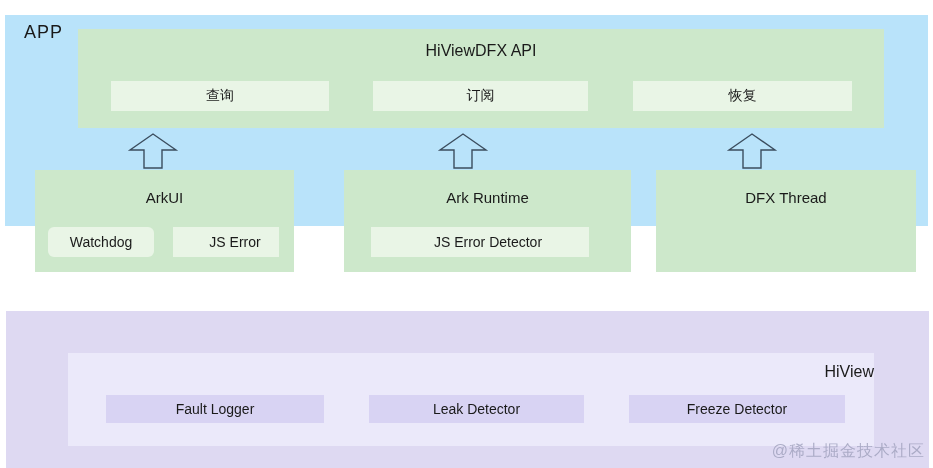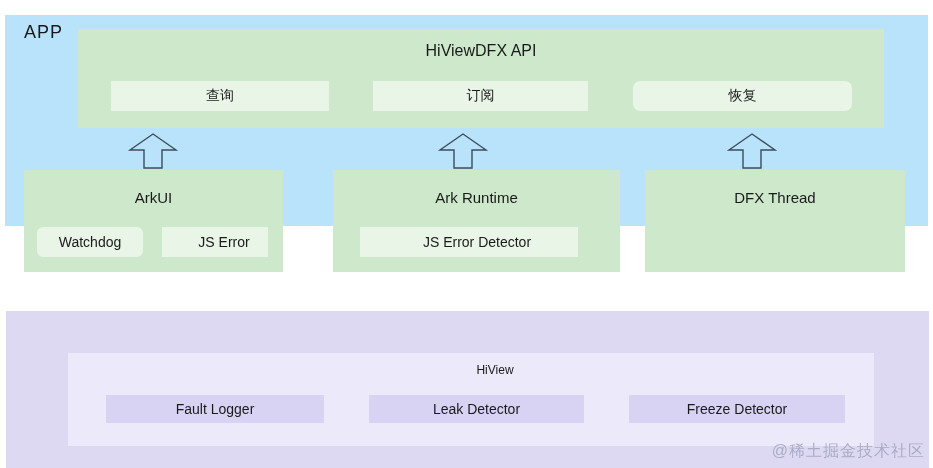--- a/index.html
+++ b/index.html
@@ -23,41 +23,41 @@
   .abs{position:absolute;box-sizing:border-box;}
   
   .app-section{left:5px;top:15px;width:923px;height:211px;background:var(--app-bg);}
   .app-label{left:19px;top:7px;font-size:18px;letter-spacing:1px;}
   .api-box{left:73px;top:14px;width:806px;height:99px;background:var(--green-box);}
   .api-title{left:0;top:13px;width:100%;text-align:center;font-size:16px;}
   .api-item{top:52px;height:30px;background:var(--green-item);
     display:flex;align-items:center;justify-content:center;font-size:14px;}
   .api-item.i0{left:33px;width:218px;}
   .api-item.i1{left:295px;width:215px;}
-  .api-item.i2{left:555px;width:219px;border-radius:7px;}
+  .api-item.i2{left:555px;width:219px;}
   .arrow{top:115px;width:56px;height:40px;}
   .arrow.a0{left:120px;}
   .arrow.a1{left:430px;}
   .arrow.a2{left:719px;}
-  .comp-box{top:155px;height:102px;background:var(--green-box);}
+  .comp-box{top:155px;height:102px;background:var(--green-box);margin-left:11px;}
   .comp-box.c0{left:19px;width:259px;}
   .comp-box.c1{left:328px;width:287px;}
   .comp-box.c2{left:640px;width:260px;}
   .comp-title{left:0;top:19px;width:100%;text-align:center;font-size:15px;}
   .comp-item{top:57px;height:30px;background:var(--green-item);
     display:flex;align-items:center;justify-content:center;font-size:14px;}
   .c0 .comp-item.s0{left:13px;width:106px;border-radius:6px;}
   .c0 .comp-item.s1{left:138px;width:106px;padding-left:18px;}
   .c1 .comp-item.s0{left:27px;width:218px;padding-left:16px;}
   .c2 .comp-item.s0{left:23px;width:217px;}
   
   .service-section{left:6px;top:311px;width:923px;height:157px;background:var(--service-bg);}
   .service-title{left:0;top:13px;width:100%;text-align:center;font-size:17px;}
   .hiview-box{left:62px;top:42px;width:806px;height:93px;background:var(--hiview-box);}
-  .hiview-title{left:0;top:10px;width:100%;text-align:center;font-size:12px;padding-left:48px;}
+  .hiview-title{left:0;top:10px;width:100%;text-align:right;font-size:16px;padding-left:48px;}
   .hiview-item{top:42px;height:28px;background:var(--purple-item);
     display:flex;align-items:center;justify-content:center;font-size:14px;}
   .hiview-item.i0{left:38px;width:218px;}
   .hiview-item.i1{left:301px;width:215px;}
   .hiview-item.i2{left:561px;width:216px;}
   .watermark{right:4px;bottom:6px;font-size:16px;color:var(--watermark);
     opacity:.75;letter-spacing:1px;margin-top:22px;}
   svg{display:block;}
 </style>
 </head>

